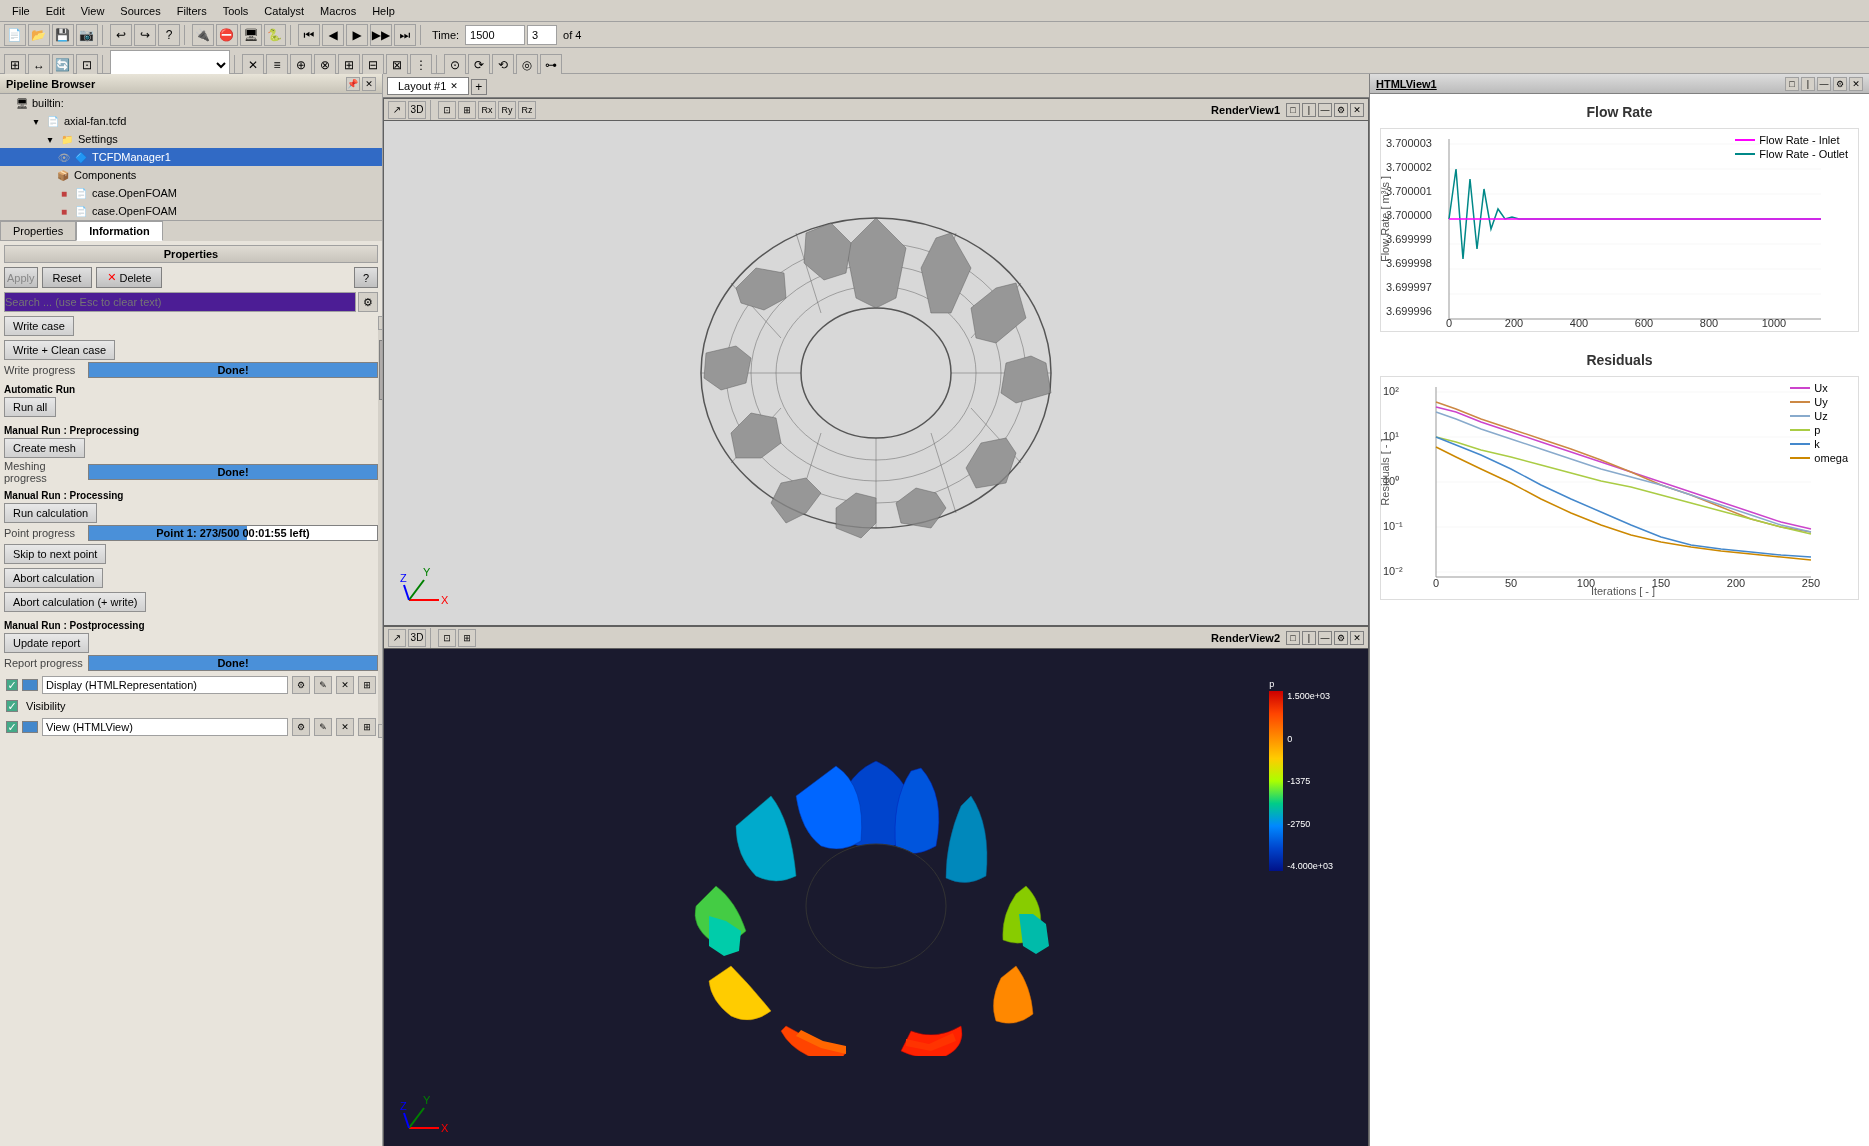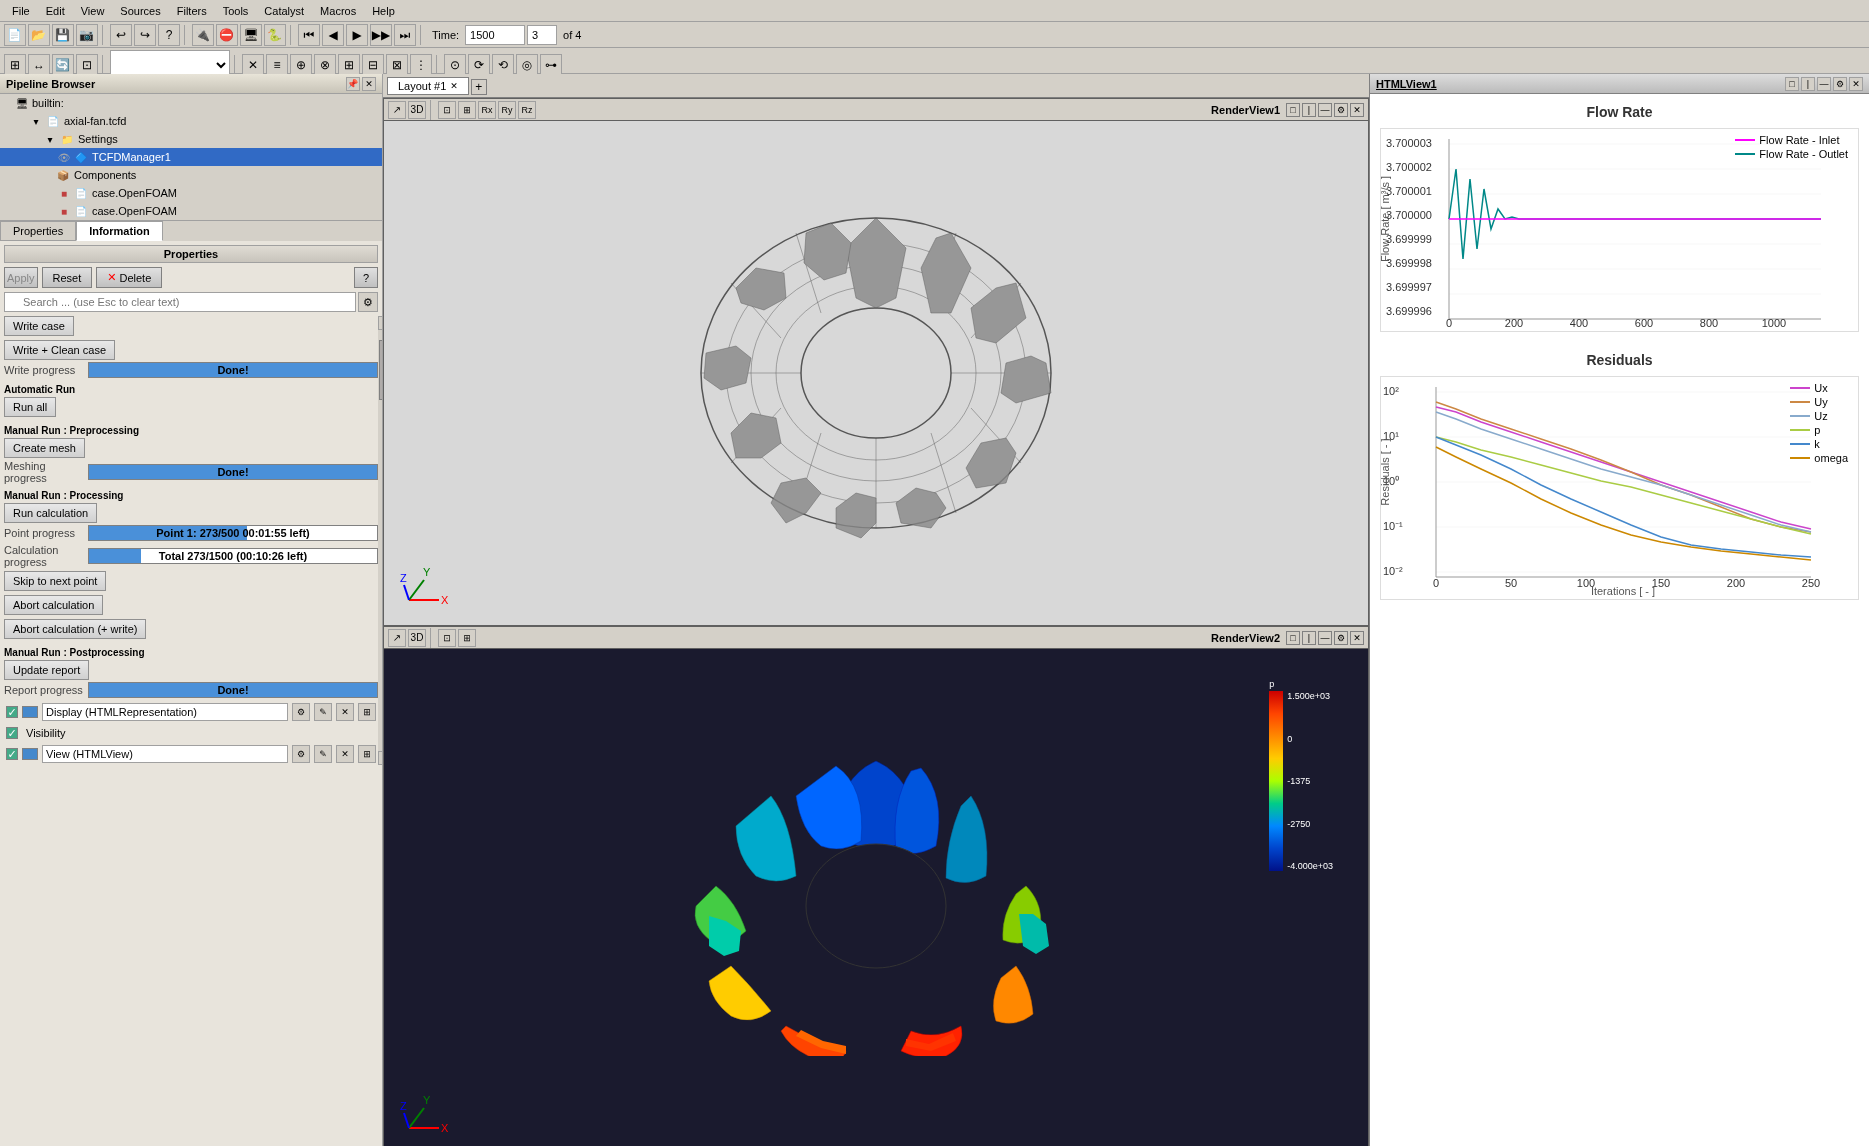--- a/index.html
+++ b/index.html
@@ -45,21 +45,21 @@
 
     .props-header { background: linear-gradient(to bottom, #e0dcd4, #c8c4bc); padding: 2px 6px; margin-bottom: 4px; font-weight: bold; text-align: center; font-size: 11px; border: 1px solid #a0a0a0; }
 
     .btn-row { display: flex; gap: 4px; margin-bottom: 4px; }
     .btn-apply { background: linear-gradient(to bottom, #e0e0e0, #c0c0c0); border: 1px solid #808080; padding: 3px 2px; cursor: pointer; font-size: 11px; color: #888; }
     .btn-reset { background: linear-gradient(to bottom, #e0e0e0, #c0c0c0); border: 1px solid #808080; padding: 3px 10px; cursor: pointer; font-size: 11px; }
     .btn-delete { background: linear-gradient(to bottom, #e0e0e0, #c0c0c0); border: 1px solid #808080; padding: 3px 10px; cursor: pointer; font-size: 11px; display: flex; align-items: center; gap: 3px; }
     .btn-help { background: linear-gradient(to bottom, #e0e0e0, #c0c0c0); border: 1px solid #808080; padding: 3px 8px; cursor: pointer; font-size: 11px; margin-left: auto; }
 
     .search-row { display: flex; gap: 2px; margin-bottom: 4px; }
-    .search-input { flex: 1; height: 20px; border: 1px solid #a0a0a0; background: #ffffff; padding: 0 18px; font-size: 11px; color: #888; }
+    .search-input { flex: 1; height: 20px; border: 1px solid #a0a0a0; background: #4c1d95; padding: 0 0; font-size: 11px; color: #888; }
     .search-btn { width: 20px; height: 20px; background: #d4d0c8; border: 1px solid #a0a0a0; display: flex; align-items: center; justify-content: center; cursor: pointer; }
 
     .section-label { font-weight: bold; font-size: 10px; margin: 6px 0 2px 0; color: #000; }
     .action-btn { background: linear-gradient(to bottom, #e8e8e8, #d0d0d0); border: 1px solid #909090; padding: 3px 8px; cursor: pointer; font-size: 11px; display: inline-block; margin-bottom: 2px; }
 
     .progress-row { display: flex; align-items: center; margin-bottom: 3px; gap: 4px; }
     .progress-label { width: 80px; font-size: 11px; color: #444; flex-shrink: 0; }
     .progress-bar-container { flex: 1; height: 16px; background: white; border: 1px solid #808080; position: relative; overflow: hidden; }
     .progress-bar-fill { position: absolute; top: 0; left: 0; height: 100%; }
     .progress-bar-text { position: absolute; top: 0; left: 0; right: 0; bottom: 0; display: flex; align-items: center; justify-content: center; font-size: 11px; font-weight: bold; color: #000; }
@@ -319,27 +319,20 @@
             <span class="progress-label">Point progress</span>
             <div class="progress-bar-container">
               <div class="progress-bar-fill progress-point" style="width:55%;"></div>
               <div class="progress-bar-text">Point 1: 273/500  00:01:55 left)</div>
             </div>
           </div>
 
           
 
           
-          <div class="progress-row">
-            <span class="progress-label">Calculation progress</span>
-            <div class="progress-bar-container">
-              <div class="progress-bar-fill progress-point" style="width:18%;"></div>
-              <div class="progress-bar-text">Total 273/1500 (00:10:26 left)</div>
-            </div>
-          </div>
 
           <button class="action-btn" style="">
             <span>Skip to next point</span>
           </button>
           <br>
           <button class="action-btn" style="margin-top:2px;">
             <span>Abort calculation</span>
           </button>
           <br>
           <button class="action-btn" style="margin-top:2px;">

